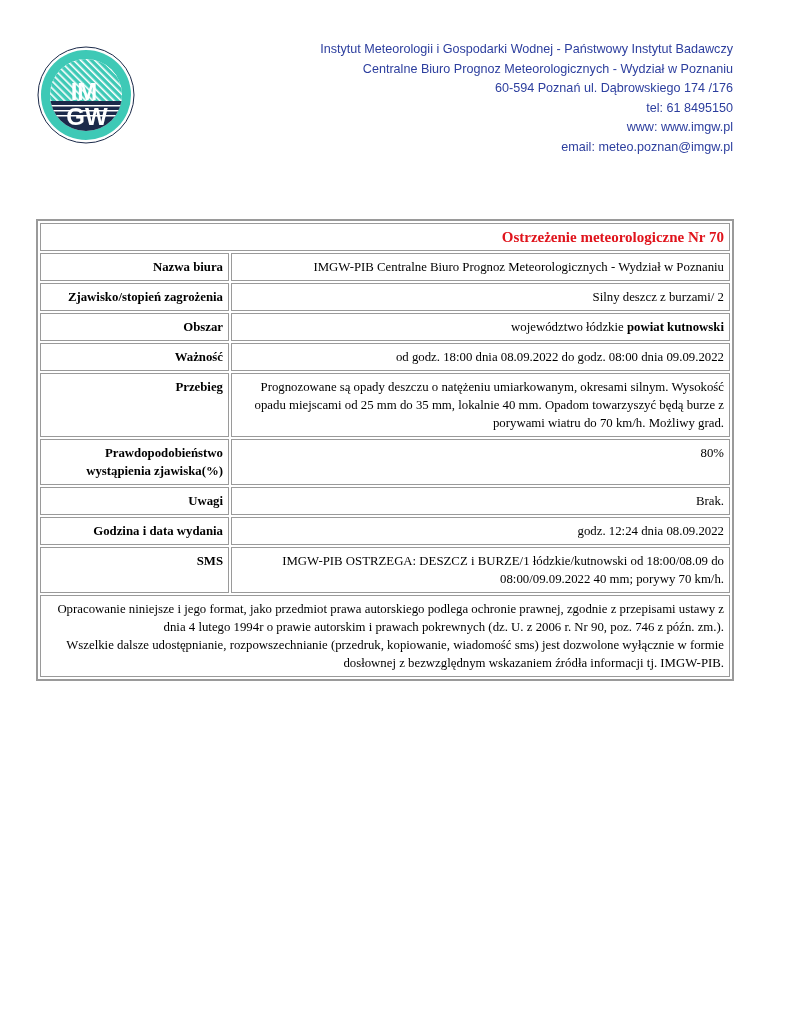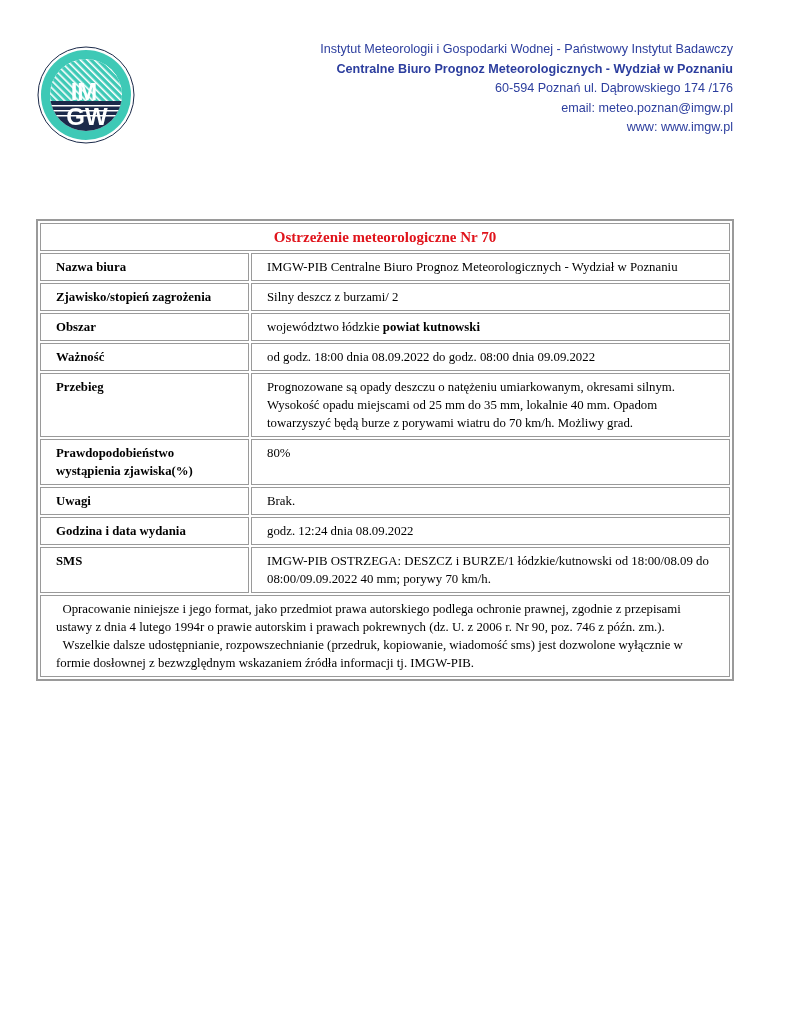--- a/index.html
+++ b/index.html
@@ -1,24 +1,24 @@
 <!DOCTYPE html>
 <html><head>
 <meta charset="utf-8">
 <style>
   html, body { margin: 0; padding: 0; background: #ffffff; }
   body { width: 791px; height: 1024px; position: relative; overflow: hidden; }
   .logo { position: absolute; left: 37px; top: 46px; width: 98px; height: 98px; }
   .header { position: absolute; right: 58px; top: 40px; text-align: right;
     font-family: "Liberation Sans", sans-serif; color: #2c3e9e; font-size: 12.6px; line-height: 19.6px; margin-left: 16px; }
-  .header .bold { font-weight: bold; }
+  .header .bold { font-weight: normal; }
   table.warn { position: absolute; left: 36px; top: 219px; width: 698px;
     border-collapse: separate; border-spacing: 2px; border: 2px solid #9a9a9a;
     font-family: "Liberation Serif", serif; font-size: 12.8px; color: #000; }
-  table.warn td { border: 1px solid #9a9a9a; padding: 4px 15px; vertical-align: top; line-height: 18px; }
+  table.warn td { border: 1px solid #9a9a9a; padding: 4px 5px; vertical-align: top; line-height: 18px; text-align: right; }
   td.title { text-align: center; color: #e0141c; font-weight: bold; font-size: 15px; padding: 6px 0 8px 0; }
   td.label { width: 177px; font-weight: bold; }
   td.footer { padding: 4px 3px 6px 3px; line-height: 19px; }
 </style>
 </head>
 <body>
 
 <div class="logo">
   <svg width="98" height="98" viewBox="0 0 98 98">
     <defs>
@@ -42,22 +42,23 @@
     </g>
     <text x="47" y="54" text-anchor="middle" font-family="Liberation Sans, sans-serif" font-weight="bold" font-size="24" fill="#ffffff">IM</text>
     <text x="50" y="79" text-anchor="middle" font-family="Liberation Sans, sans-serif" font-weight="bold" font-size="24" fill="#ffffff">GW</text>
   </svg>
 </div>
 
 <div class="header">
   <div>Instytut Meteorologii i Gospodarki Wodnej - Państwowy Instytut Badawczy</div>
   <div class="bold">Centralne Biuro Prognoz Meteorologicznych - Wydział w Poznaniu</div>
   <div>60-594 Poznań ul. Dąbrowskiego 174 /176</div>
+  <div>tel: 61 8495150</div>
+  <div>www: www.imgw.pl</div>
   <div>email: meteo.poznan@imgw.pl</div>
-  <div>www: www.imgw.pl</div>
 </div>
 
 <table class="warn">
   <tbody>
       <tr>
     <td class="title" colspan="2">Ostrzeżenie meteorologiczne Nr 70</td>
   </tr>
   <tr>
     <td class="label">Nazwa biura</td>
     <td>IMGW-PIB Centralne Biuro Prognoz Meteorologicznych - Wydział w Poznaniu</td>

